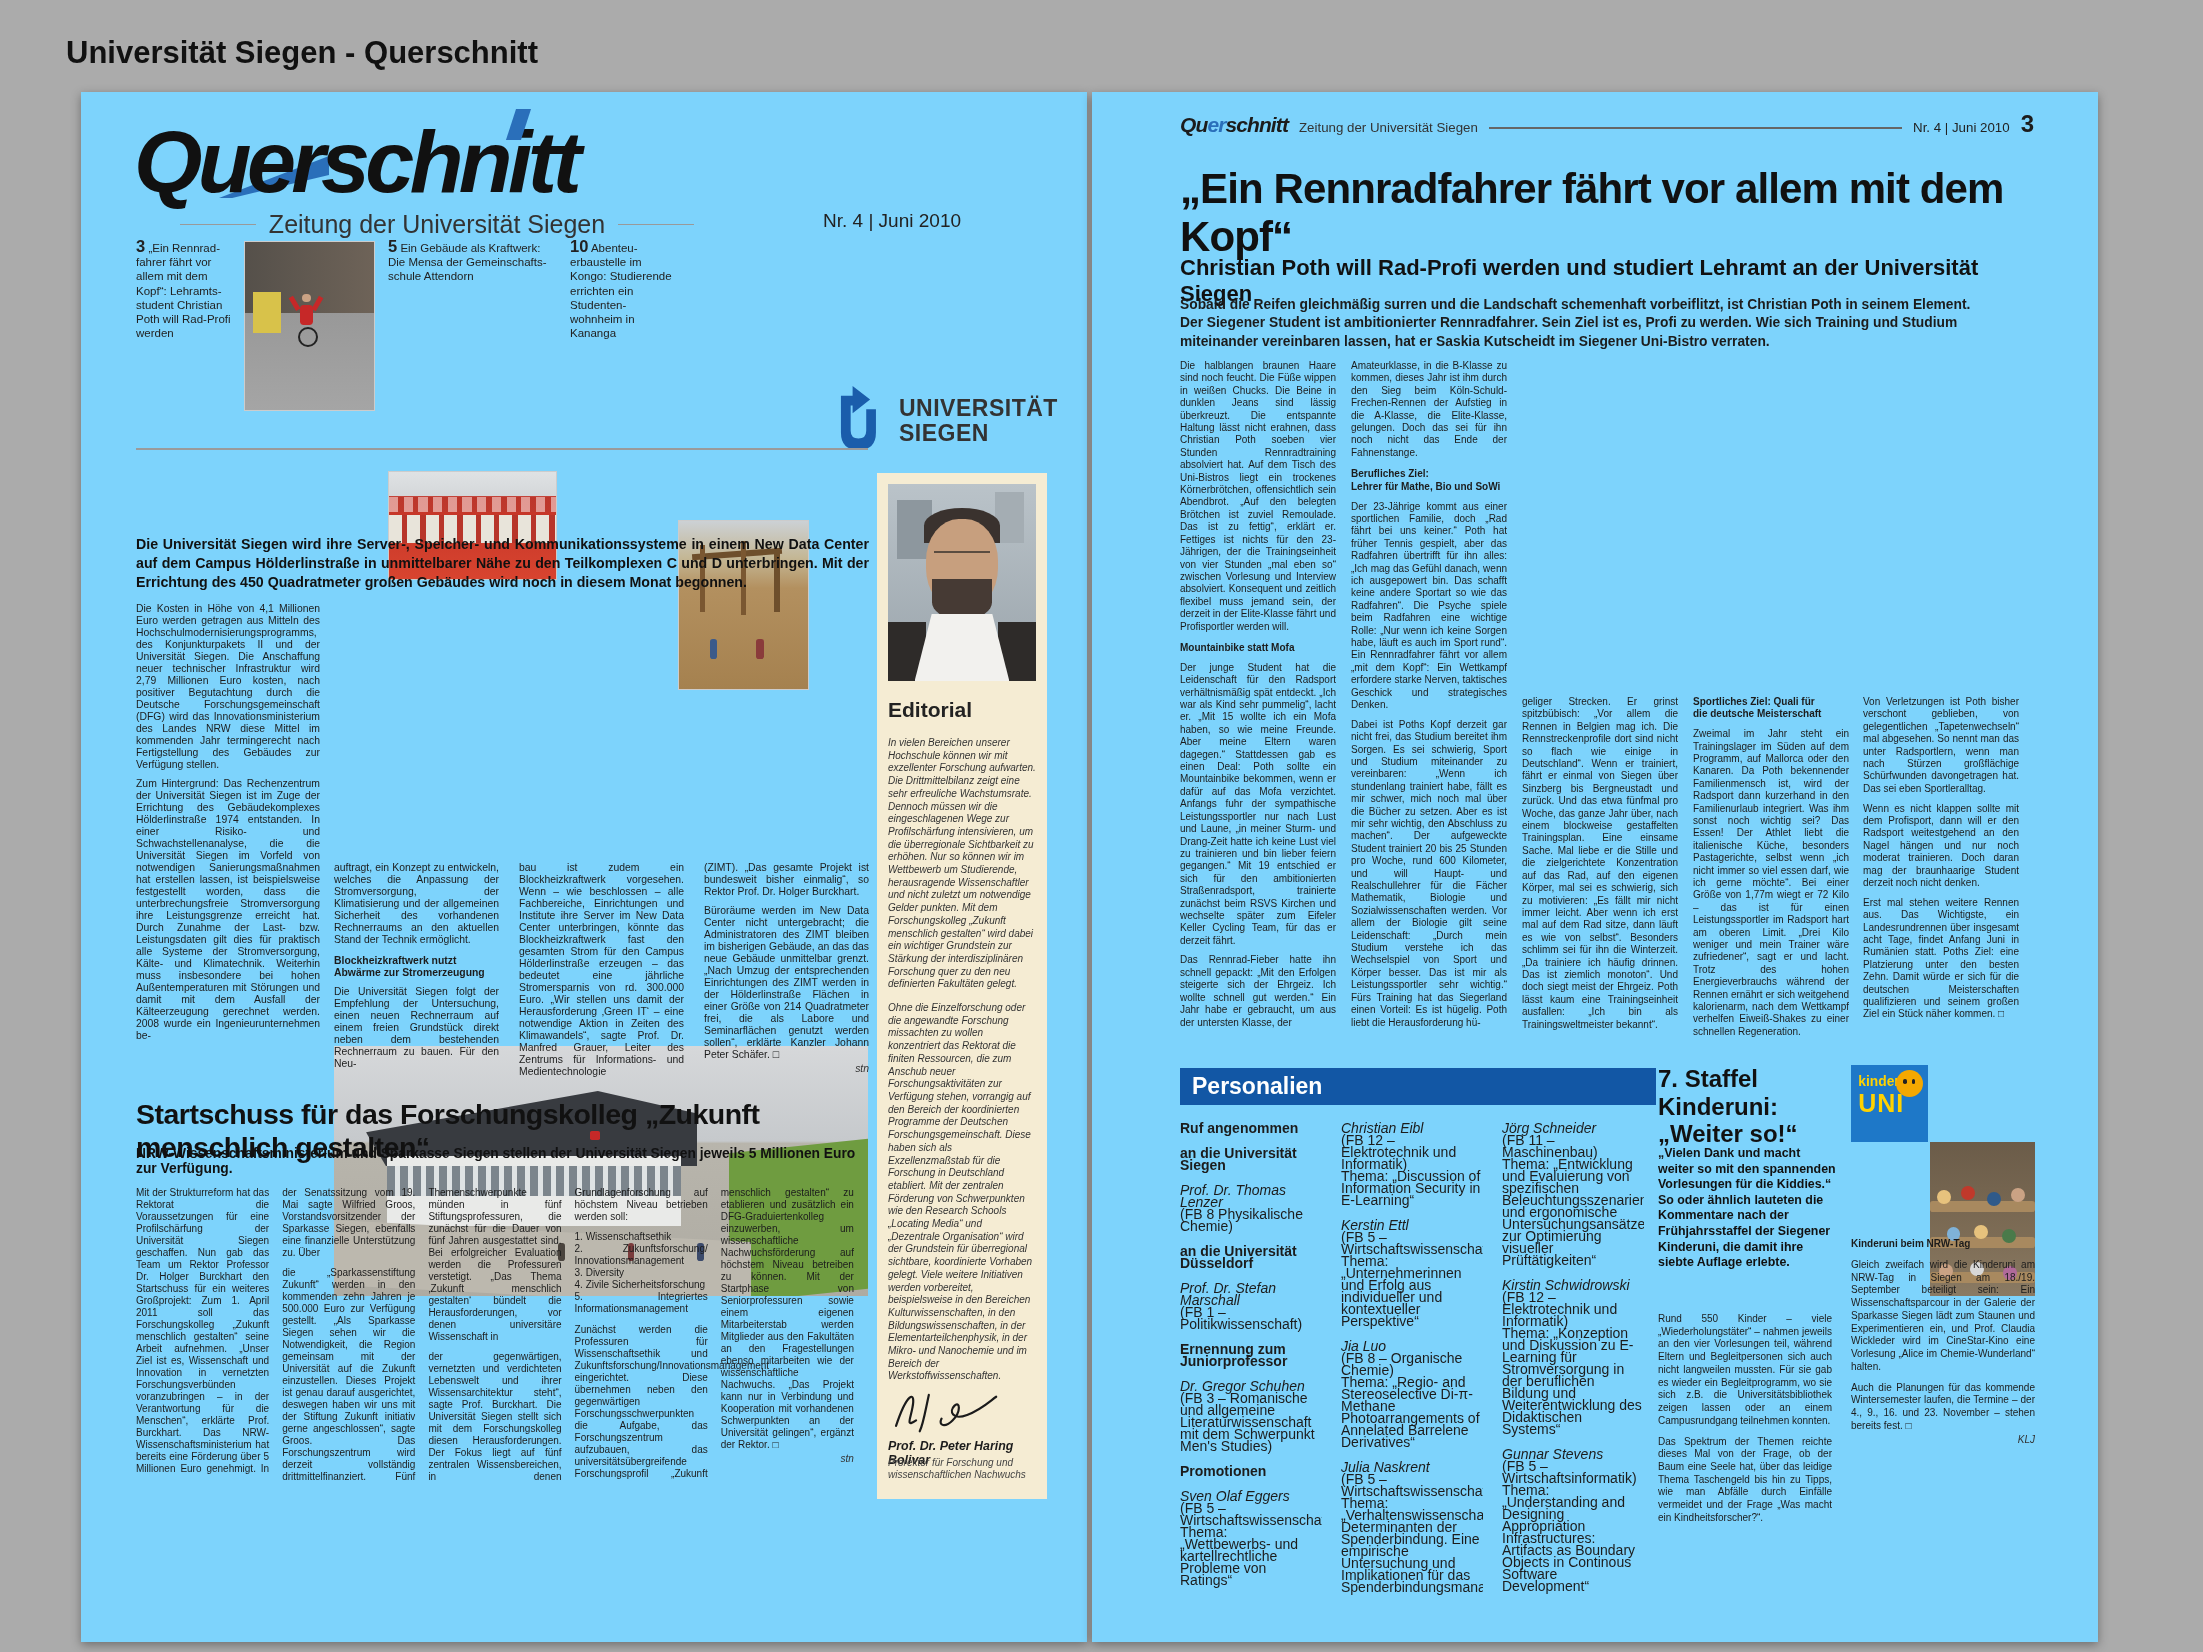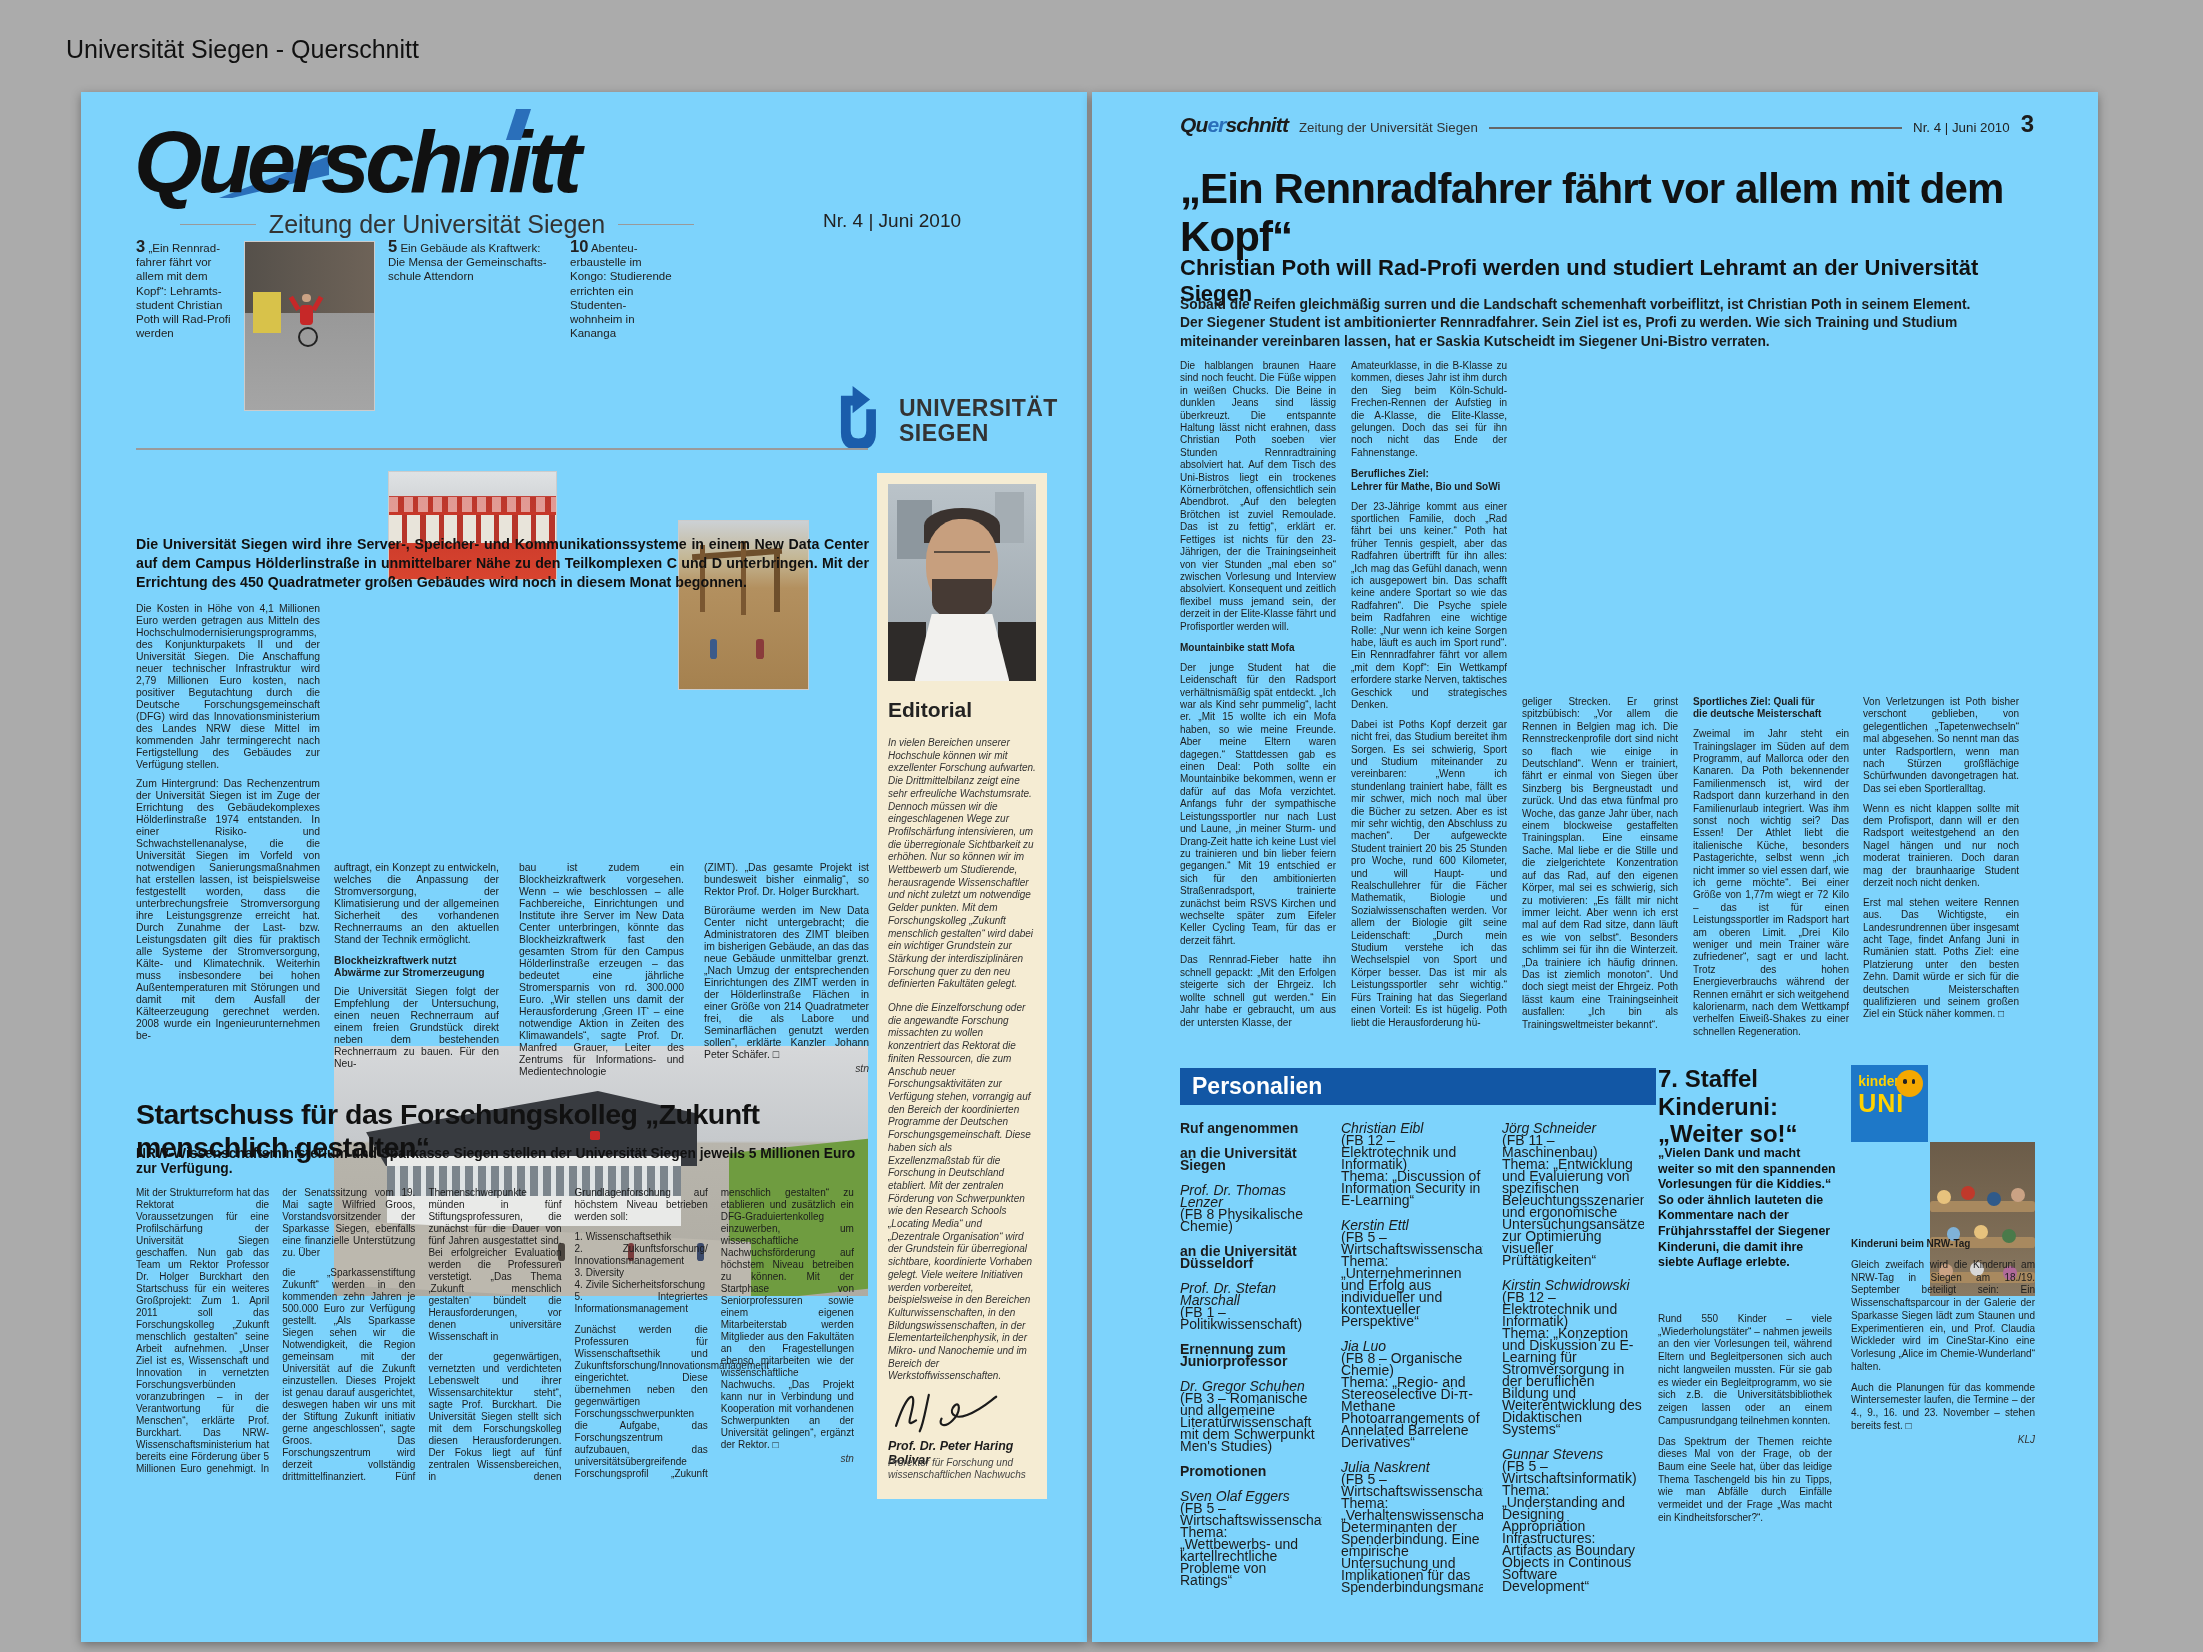--- a/index.html
+++ b/index.html
@@ -1,21 +1,21 @@
 <!DOCTYPE html>
 <html lang="de" style="font-size:14.7px"><head>
 <meta charset="utf-8">
 <style>
   html,body{margin:0;padding:0;}
   body{
     width:2204px;height:1653px;position:relative;background:#ababab;
     font-family:"Liberation Sans","DejaVu Sans",sans-serif;color:#1c1c1c;
     -webkit-font-smoothing:antialiased;overflow:hidden;
   }
-  .win-title{position:absolute;left:66px;top:35px;font-size:25px;font-weight:normal;color:#111;}
+  .win-title{position:absolute;left:66px;top:35px;font-size:31px;font-weight:bold;color:#111;}
   .page{position:absolute;top:92px;width:1006px;height:1550px;background:#7dd3fc;box-shadow:0 2.8px 9.2px rgba(0,0,0,.35);}
   #page-left{left:81px;} #page-right{left:1092px;}
   .abs{position:absolute;}
   .jt{text-align:justify;hyphens:auto;}
   .ovh{overflow:hidden;}
   .col{overflow:hidden;}
   
   .mast-logo{left:53px;top:26px;font-size:88px;font-weight:bold;font-style:italic;letter-spacing:-4.6px;color:#111;line-height:1;white-space:nowrap;}
   .mast-blue1{left:138px;top:64px;width:110px;height:42px;background:#2a6fba;clip-path:polygon(0 100%,100% 0,100% 45%,12% 100%);}
   .mast-blue2{left:430px;top:16.5px;width:14.7px;height:31px;background:#2a6fba;transform:skewX(-18deg);}

